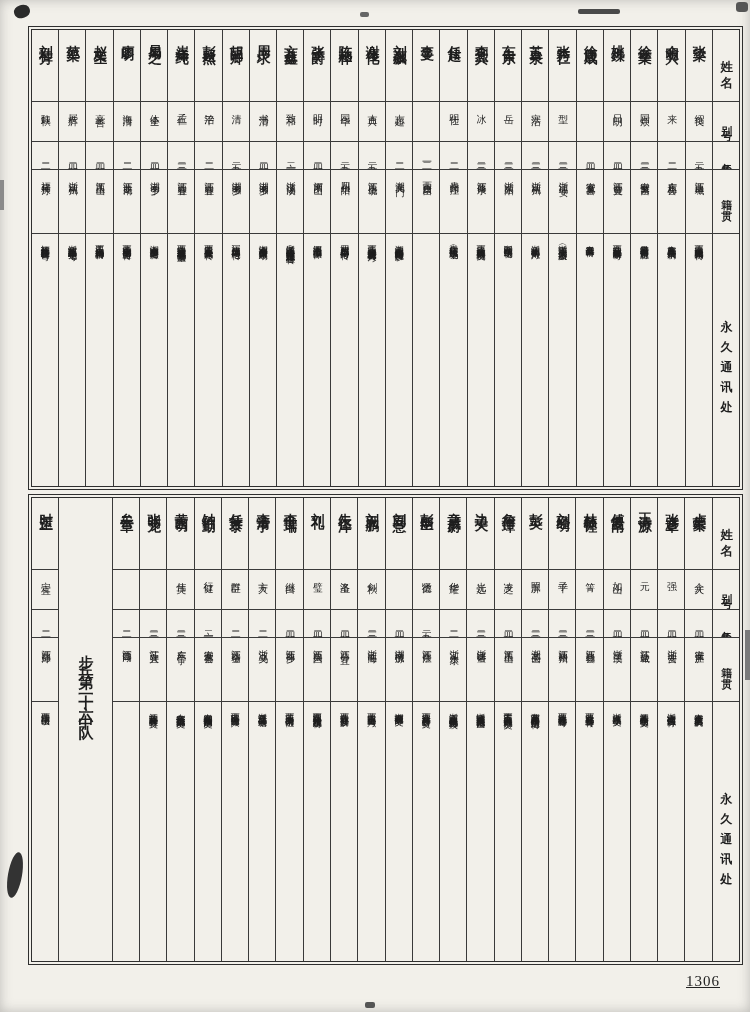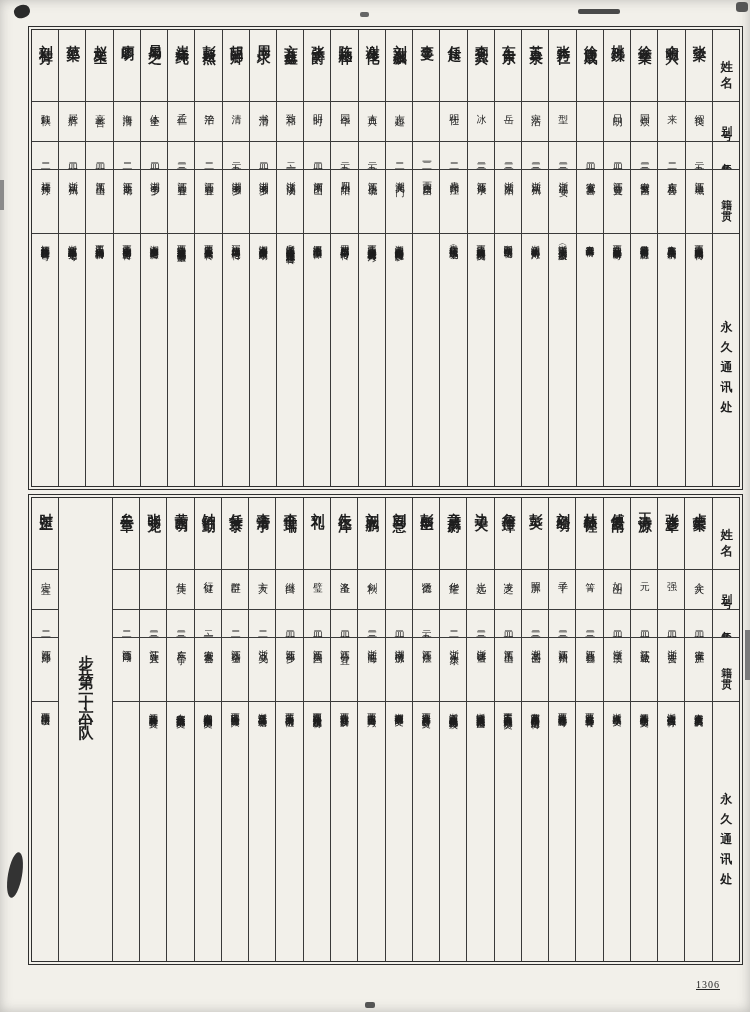--- a/index.html
+++ b/index.html
@@ -41,21 +41,21 @@
   .hd .vt { font-weight:bold; }
   .hd-name .vt    { font-size:12.5px; letter-spacing:16px; }
   .hd-alias .vt   { font-size:11px;   letter-spacing:5px; }
   .hd-age .vt     { font-size:10px;   letter-spacing:1px; }
   .hd-origin .vt  { font-size:11px;   letter-spacing:12px; }
   .hd-address .vt { font-size:12px;   letter-spacing:20px; }
 
   .unit-cell { justify-content:center; align-items:flex-start; padding-top:145px; }
   .unit-text { font-size:15px; font-weight:bold; letter-spacing:10px; }
 
-  .page-number { position:absolute; right:30px; bottom:22px; font-size:10px; letter-spacing:1px; color:#222;text-decoration:underline; }
+  .page-number { position:absolute; right:30px; bottom:22px; font-size:15px; letter-spacing:1px; color:#222;text-decoration:underline; }
 
   .scan-artifact { position:absolute; }
   .sa1 { left:14px;  top:5px;    width:16px; height:13px; background:#2b2b2b; border-radius:45%; transform:rotate(-15deg); }
   .sa2 { left:578px; top:9px;    width:42px; height:5px;  background:#4a4a4a; border-radius:2px; }
   .sa3 { left:360px; top:12px;   width:9px;  height:5px;  background:#666; border-radius:2px; }
   .sa4 { left:736px; top:2px;    width:12px; height:10px; background:#555; border-radius:30%; }
   .sa5 { left:8px;   top:852px;  width:14px; height:46px; background:#333; border-radius:50%; transform:rotate(10deg); }
   .sa6 { left:745px; top:630px;  width:5px;  height:50px; background:#7a7a7a; }
   .sa7 { left:365px; top:1002px; width:10px; height:6px;  background:#555; border-radius:2px; }
   .sa8 { left:0;     top:180px;  width:4px;  height:30px; background:#8a8a8a; }

